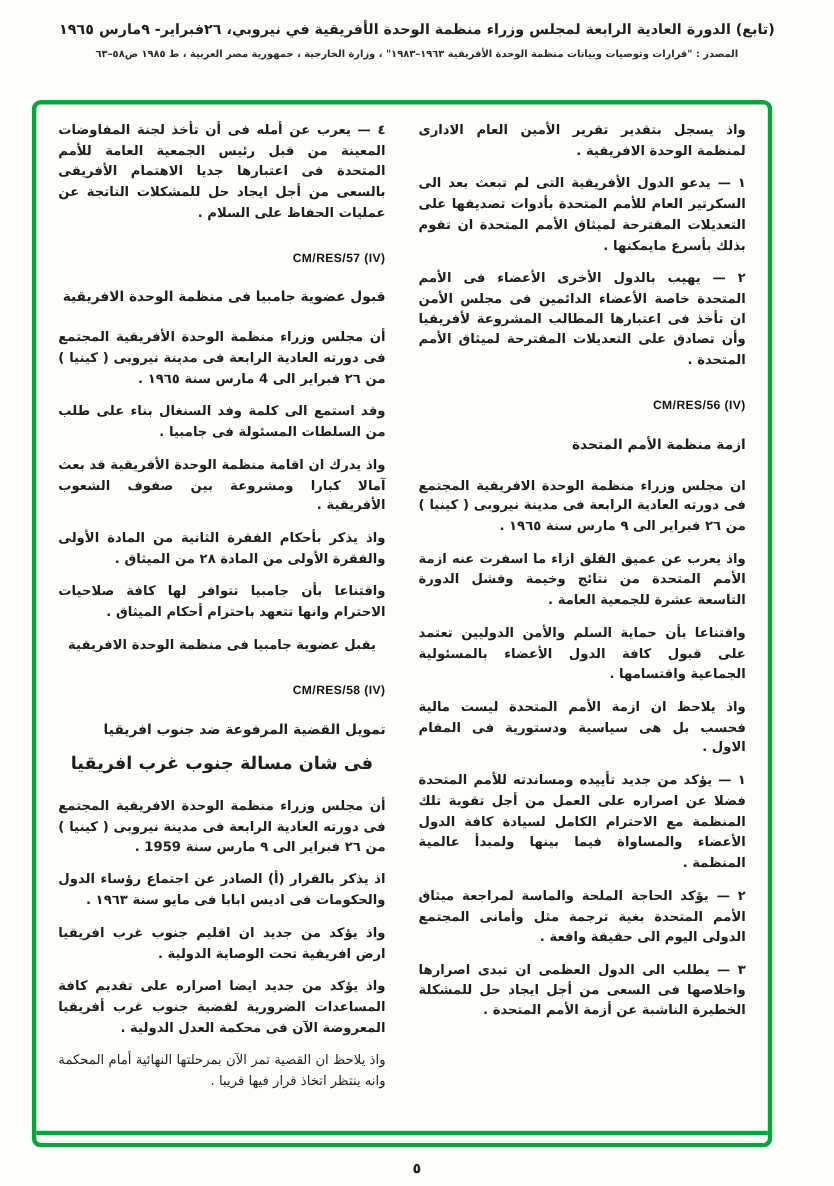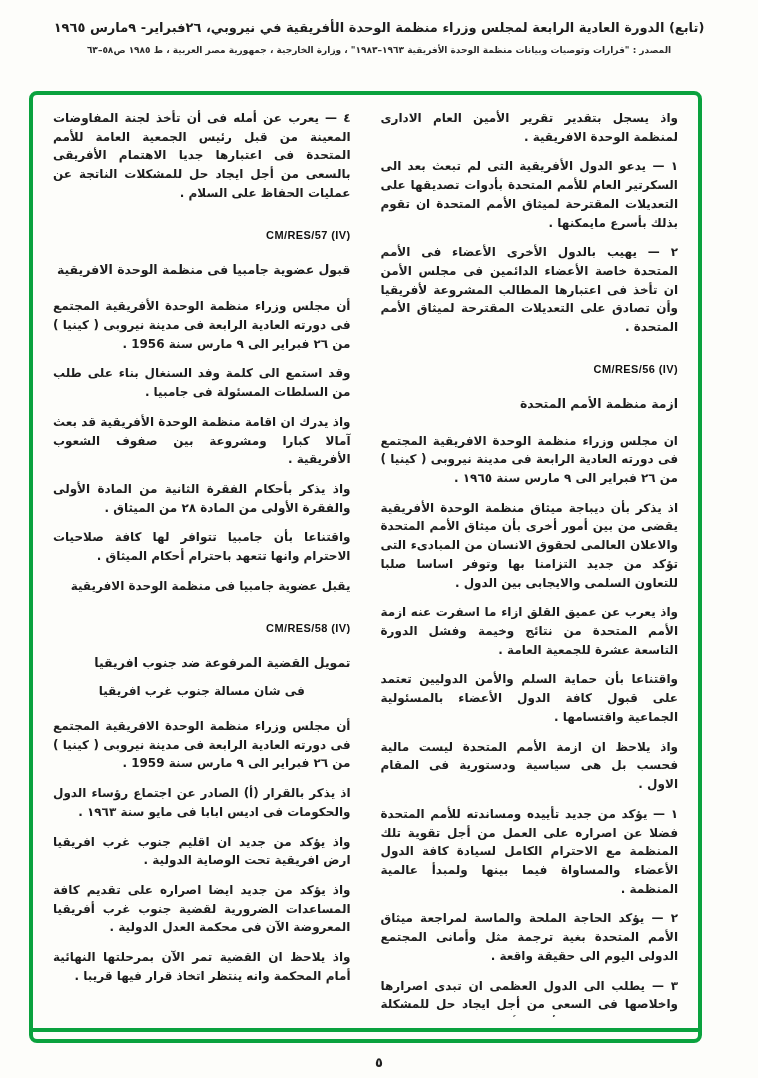--- a/index.html
+++ b/index.html
@@ -70,32 +70,32 @@
   }
   .col {
     flex: 1 1 0;
     min-width: 0;
     font-size: 12px;
     line-height: 1.56;
     text-align: justify;
   }
   .block { margin: 0 0 11px; font-weight: bold; }
   .paragraph { text-align: justify; }
-  .paragraph-bold { text-align: justify; font-weight: 700; }
-  .centerline { margin: 4px 0 14px; }
+  .paragraph-bold { text-align: justify; font-weight: 400; }
+  .centerline { text-align: center; margin: 4px 0 14px; }
   .heading {
     text-align: right;
     font-weight: 700;
     font-size: 12.5px;
     margin: 2px 0 18px;
   }
   .subheading {
     text-align: center;
     font-weight: 700;
-    font-size: 12px;
+    font-size: 16px;
     margin: -8px 0 16px;
   }
   .rescode {
     direction: ltr;
     text-align: right;
     font-family: Liberation Sans, sans-serif;
     font-weight: 700;
     font-size: 11px;
     letter-spacing: 0.4px;
     margin: 24px 0 16px;
@@ -124,33 +124,32 @@
 
   <div class="frame">
     <div class="columns">
       <div class="col" id="col-right">
           <div class="block paragraph">واذ يسجل بتقدير تقرير الأمين العام الادارى لمنظمة الوحدة الافريقية .</div>
           <div class="block paragraph">١ — يدعو الدول الأفريقية التى لم تبعث بعد الى السكرتير العام للأمم المتحدة بأدوات تصديقها على التعديلات المقترحة لميثاق الأمم المتحدة ان تقوم بذلك بأسرع مايمكنها .</div>
           <div class="block paragraph">٢ — يهيب بالدول الأخرى الأعضاء فى الأمم المتحدة خاصة الأعضاء الدائمين فى مجلس الأمن ان تأخذ فى اعتبارها المطالب المشروعة لأفريقيا وأن تصادق على التعديلات المقترحة لميثاق الأمم المتحدة .</div>
           <div class="block rescode" dir="ltr">CM/RES/56 (IV)</div>
           <div class="block heading">ازمة منظمة الأمم المتحدة</div>
           <div class="block paragraph">ان مجلس وزراء منظمة الوحدة الافريقية المجتمع فى دورته العادية الرابعة فى مدينة نيروبى ( كينيا ) من ٢٦ فبراير الى ٩ مارس سنة ١٩٦٥ .</div>
-          <div class="block paragraph">اذ يذكر بأن ديباجة ميثاق منظمة الوحدة الأفريقية يقضى من بين أمور أخرى بأن ميثاق الأمم المتحدة والاعلان العالمى لحقوق الانسان من المبادىء التى تؤكد من جديد التزامنا بها وتوفر اساسا صلبا للتعاون السلمى والايجابى بين الدول .</div>
           <div class="block paragraph">واذ يعرب عن عميق القلق ازاء ما اسفرت عنه ازمة الأمم المتحدة من نتائج وخيمة وفشل الدورة التاسعة عشرة للجمعية العامة .</div>
           <div class="block paragraph">واقتناعا بأن حماية السلم والأمن الدوليين تعتمد على قبول كافة الدول الأعضاء بالمسئولية الجماعية واقتسامها .</div>
           <div class="block paragraph">واذ يلاحظ ان ازمة الأمم المتحدة ليست مالية فحسب بل هى سياسية ودستورية فى المقام الاول .</div>
           <div class="block paragraph">١ — يؤكد من جديد تأييده ومساندته للأمم المتحدة فضلا عن اصراره على العمل من أجل تقوية تلك المنظمة مع الاحترام الكامل لسيادة كافة الدول الأعضاء والمساواة فيما بينها ولمبدأ عالمية المنظمة .</div>
           <div class="block paragraph">٢ — يؤكد الحاجة الملحة والماسة لمراجعة ميثاق الأمم المتحدة بغية ترجمة مثل وأمانى المجتمع الدولى اليوم الى حقيقة واقعة .</div>
           <div class="block paragraph">٣ — يطلب الى الدول العظمى ان تبدى اصرارها واخلاصها فى السعى من أجل ايجاد حل للمشكلة الخطيرة الناشبة عن أزمة الأمم المتحدة .</div>
         </div>
       <div class="col" id="col-left">
           <div class="block paragraph">٤ — يعرب عن أمله فى أن تأخذ لجنة المفاوضات المعينة من قبل رئيس الجمعية العامة للأمم المتحدة فى اعتبارها جديا الاهتمام الأفريقى بالسعى من أجل ايجاد حل للمشكلات الناتجة عن عمليات الحفاظ على السلام .</div>
           <div class="block rescode" dir="ltr">CM/RES/57 (IV)</div>
           <div class="block heading">قبول عضوية جامبيا فى منظمة الوحدة الافريقية</div>
-          <div class="block paragraph">أن مجلس وزراء منظمة الوحدة الأفريقية المجتمع فى دورته العادية الرابعة فى مدينة نيروبى ( كينيا ) من ٢٦ فبراير الى ٩ مارس سنة 1956 .</div>
+          <div class="block paragraph">أن مجلس وزراء منظمة الوحدة الأفريقية المجتمع فى دورته العادية الرابعة فى مدينة نيروبى ( كينيا ) من ٢٦ فبراير الى 4 مارس سنة ١٩٦٥ .</div>
           <div class="block paragraph">وقد استمع الى كلمة وفد السنغال بناء على طلب من السلطات المسئولة فى جامبيا .</div>
           <div class="block paragraph">واذ يدرك ان اقامة منظمة الوحدة الأفريقية قد بعث آمالا كبارا ومشروعة بين صفوف الشعوب الأفريقية .</div>
           <div class="block paragraph">واذ يذكر بأحكام الفقرة الثانية من المادة الأولى والفقرة الأولى من المادة ٢٨ من الميثاق .</div>
           <div class="block paragraph">واقتناعا بأن جامبيا تتوافر لها كافة صلاحيات الاحترام وانها تتعهد باحترام أحكام الميثاق .</div>
           <div class="block centerline">يقبل عضوية جامبيا فى منظمة الوحدة الافريقية</div>
           <div class="block rescode" dir="ltr">CM/RES/58 (IV)</div>
           <div class="block heading">تمويل القضية المرفوعة ضد جنوب افريقيا</div>
           <div class="block subheading">فى شان مسالة جنوب غرب افريقيا</div>
           <div class="block paragraph">أن مجلس وزراء منظمة الوحدة الافريقية المجتمع فى دورته العادية الرابعة فى مدينة نيروبى ( كينيا ) من ٢٦ فبراير الى ٩ مارس سنة 1959 .</div>
           <div class="block paragraph">اذ يذكر بالقرار (أ) الصادر عن اجتماع رؤساء الدول والحكومات فى اديس ابابا فى مايو سنة ١٩٦٣ .</div>

